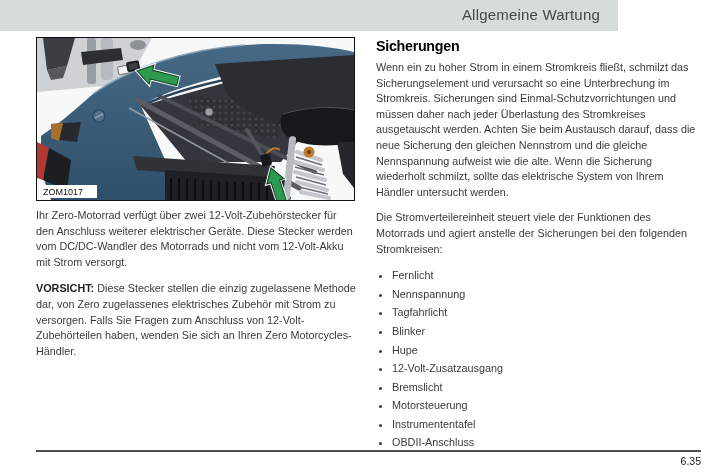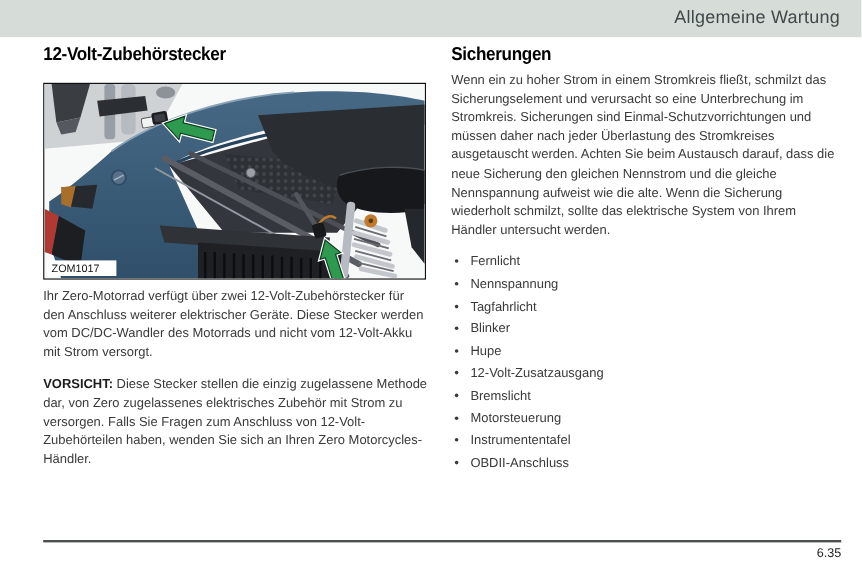--- a/index.html
+++ b/index.html
@@ -2,21 +2,21 @@
 <html><head>
 <meta charset="utf-8">
 <style>
   * { box-sizing: border-box; }
   html,body { margin:0; padding:0; }
   body {
     width:718px; height:473px; position:relative; overflow:hidden;
     background:#ffffff; font-family:"Liberation Sans", sans-serif; color:#3a3a3a;
   }
   .header-band {
-    position:absolute; top:0; left:0; width:718px; height:31px;
+    position:absolute; top:0; left:0; width:618px; height:31px;
     background:#d6ddd8; text-align:right; padding:6px 18px 0 0;
     font-size:15px; color:#41484a; letter-spacing:0.2px;
   }
   .col { position:absolute; top:37px; }
   .col-left  { left:36px;  width:320px; }
   .col-right { left:376px; width:326px; }
   h1 {
     margin:0; font-size:15.5px; font-weight:bold; color:#000;
     letter-spacing:-0.3px; white-space:nowrap;
   }
@@ -44,21 +44,20 @@
   }
 </style>
 </head>
 <body>
 
 <div class="header-band">
   <span>Allgemeine Wartung</span>
 </div>
 
 <div class="col col-left">
-  <h1><span>12-Volt-Zubehörstecker</span></h1>
 
   <div class="figure">
     <svg width="317" height="162" viewBox="0 0 317 162">
       <defs>
         <linearGradient id="tankG" x1="0" y1="0" x2="0" y2="1">
           <stop offset="0" stop-color="#476985"></stop>
           <stop offset="0.5" stop-color="#3b5c77"></stop>
           <stop offset="1" stop-color="#2f4f6a"></stop>
         </linearGradient>
         <pattern id="mesh" width="6" height="6" patternUnits="userSpaceOnUse">
@@ -167,20 +166,21 @@
     </svg>
   </div>
 
   <p class="body-1">Ihr Zero-Motorrad verfügt über zwei 12-Volt-Zubehörstecker für den Anschluss weiterer elektrischer Geräte. Diese Stecker werden vom DC/DC-Wandler des Motorrads und nicht vom 12-Volt-Akku mit Strom versorgt.</p>
   <p class="caution"><b>VORSICHT:</b><span> Diese Stecker stellen die einzig zugelassene Methode dar, von Zero zugelassenes elektrisches Zubehör mit Strom zu versorgen. Falls Sie Fragen zum Anschluss von 12-Volt-Zubehörteilen haben, wenden Sie sich an Ihren Zero Motorcycles-Händler.</span></p>
 </div>
 
 <div class="col col-right">
   <h1><span>Sicherungen</span></h1>
   <p>Wenn ein zu hoher Strom in einem Stromkreis fließt, schmilzt das Sicherungselement und verursacht so eine Unterbrechung im Stromkreis. Sicherungen sind Einmal-Schutzvorrichtungen und müssen daher nach jeder Überlastung des Stromkreises ausgetauscht werden. Achten Sie beim Austausch darauf, dass die neue Sicherung den gleichen Nennstrom und die gleiche Nennspannung aufweist wie die alte. Wenn die Sicherung wiederholt schmilzt, sollte das elektrische System von Ihrem Händler untersucht werden.</p>
+  <p>Die Stromverteilereinheit steuert viele der Funktionen des Motorrads und agiert anstelle der Sicherungen bei den folgenden Stromkreisen:</p>
   <ul>
     <li>Fernlicht</li>
     <li>Nennspannung</li>
     <li>Tagfahrlicht</li>
     <li>Blinker</li>
     <li>Hupe</li>
     <li>12-Volt-Zusatzausgang</li>
     <li>Bremslicht</li>
     <li>Motorsteuerung</li>
     <li>Instrumententafel</li>

